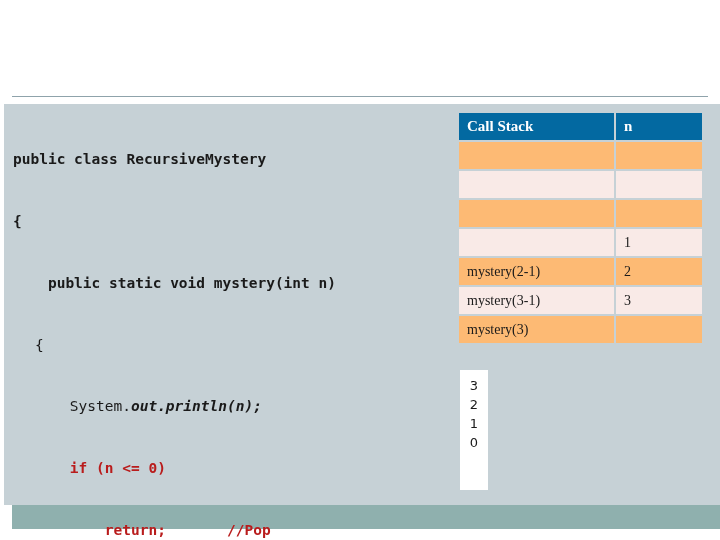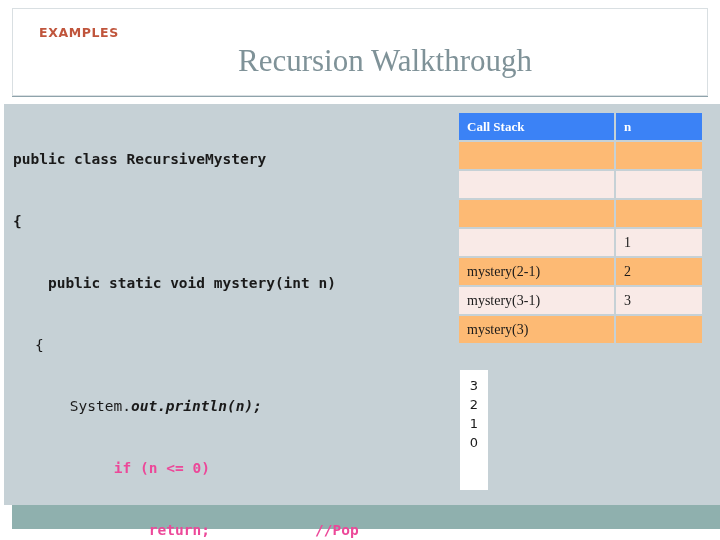--- a/index.html
+++ b/index.html
@@ -92,43 +92,43 @@
     left: 0px;
     top: 108px;
     width: 450px;
     font-family: "DejaVu Sans Mono", monospace;
     font-size: 14.5px;
     line-height: 20.6px;
     color: #1a1a1a;
     white-space: pre;
   }
   #code-block .ln { display: block; height: 20.6px; }
-  #code-block .red  { color: #ec4899; font-weight: bold; margin-left: 44px; }
+  #code-block .red  { color: #b91c1c; font-weight: bold; }
   #code-block .bit  { font-style: italic; font-weight: bold; }
   #code-block .bld  { font-weight: bold; margin-left: 13px; }
 
   
   #stack-table {
     position: absolute;
     left: 457px;
     top: 111px;
     width: 247px;
     border-collapse: separate;
     border-spacing: 2px;
     font-family: "Liberation Serif", serif;
     font-size: 14px;
   }
   #stack-table th {
-    background: #3b82f6;
+    background: #0369a1;
     color: #ffffff;
     font-weight: bold;
     text-align: left;
     padding: 4px 8px;
     height: 19px;
-    font-size: 13px;
+    font-size: 15px;
   }
   #stack-table td {
     padding: 3px 8px;
     height: 21px;
     color: #1a1a1a;
     text-align: left;
   }
   #stack-table tr.dark td { background: #fdba74; }
   #stack-table tr.light td { background: #f9eae7; }
   #stack-table col.c-call { width: 156px; }
@@ -152,24 +152,20 @@
     text-align: center;
     padding-top: 0px;
   }
   #output-box .pad { height: 6px; }
 </style>
 </head>
 <body>
 
 <div id="slide">
 
-  <div id="header-area">
-    <div id="eyebrow">EXAMPLES</div>
-    <div id="slide-title">Recursion Walkthrough</div>
-  </div>
   <div id="header-rule"></div>
 
   <div id="body-bg"></div>
   <div id="body-left-strip"></div>
   <div id="bottom-bar"></div>
 
   <div id="code-block">
     <span class="ln"><span class="bld">public class RecursiveMystery</span></span>
     <span class="ln"><span class="bld">{</span></span>
     <span class="ln"><span class="bld">    public static void mystery(int n)</span></span>

